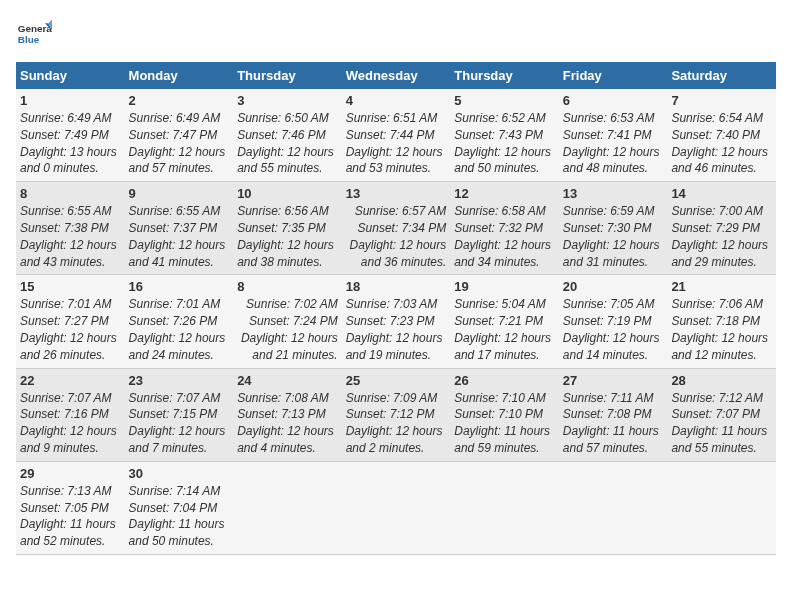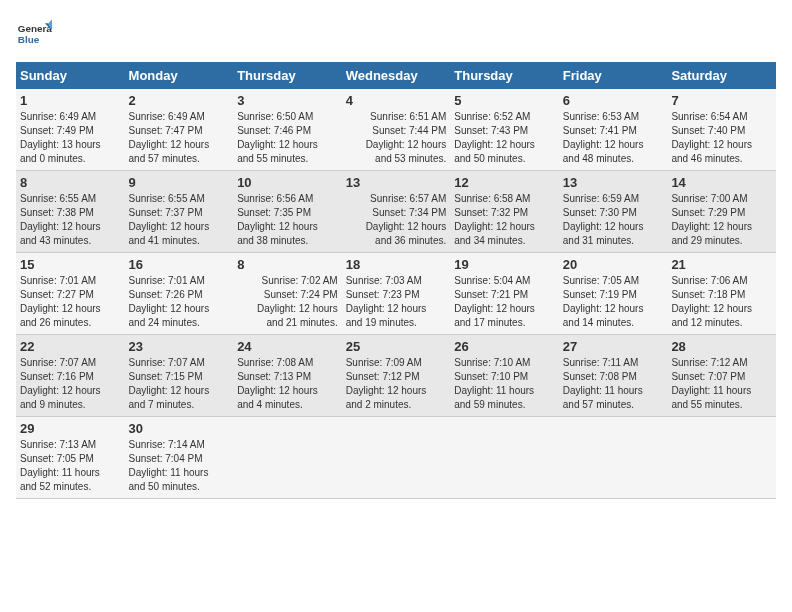--- a/index.html
+++ b/index.html
@@ -65,22 +65,23 @@
       color: #333;
       width: calc(100% / 7);
     }
     .day-num {
       font-size: 13px;
       font-weight: bold;
       display: block;
       margin-bottom: 2px;
     }
     .day-info {
-      font-size: 10px;
+      font-size: 12px;
       line-height: 1.4;
+      font-style: italic;
     }
     .empty-cell {
       background-color: #f5f5f5;
     }
   </style>
 </head>
 <body>
 
 <div class="header-area">
   <div class="logo">
@@ -127,21 +128,21 @@
         </td>
         <td>
           <span class="day-num">3</span>
           <div class="day-info" style="white-space: pre-line;">Sunrise: 6:50 AM
 Sunset: 7:46 PM
 Daylight: 12 hours
 and 55 minutes.</div>
         </td>
         <td>
           <span class="day-num">4</span>
-          <div class="day-info" style="white-space: pre-line; text-align: right;">Sunrise: 6:51 AM
+          <div class="day-info" style="white-space: pre-line;">Sunrise: 6:51 AM
 Sunset: 7:44 PM
 Daylight: 12 hours
 and 53 minutes.</div>
         </td>
         <td>
           <span class="day-num">5</span>
           <div class="day-info" style="white-space: pre-line;">Sunrise: 6:52 AM
 Sunset: 7:43 PM
 Daylight: 12 hours
 and 50 minutes.</div>

